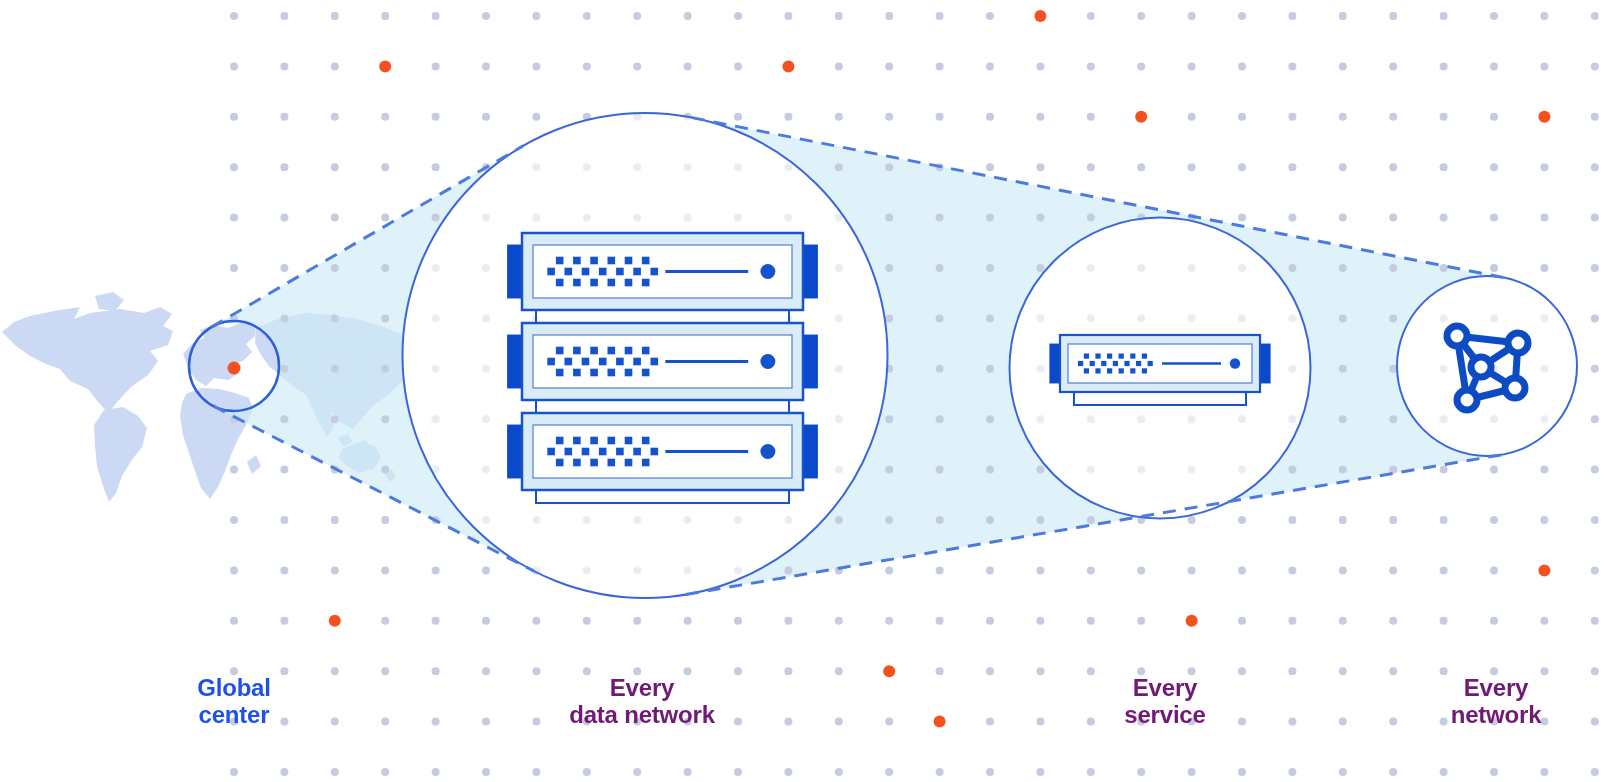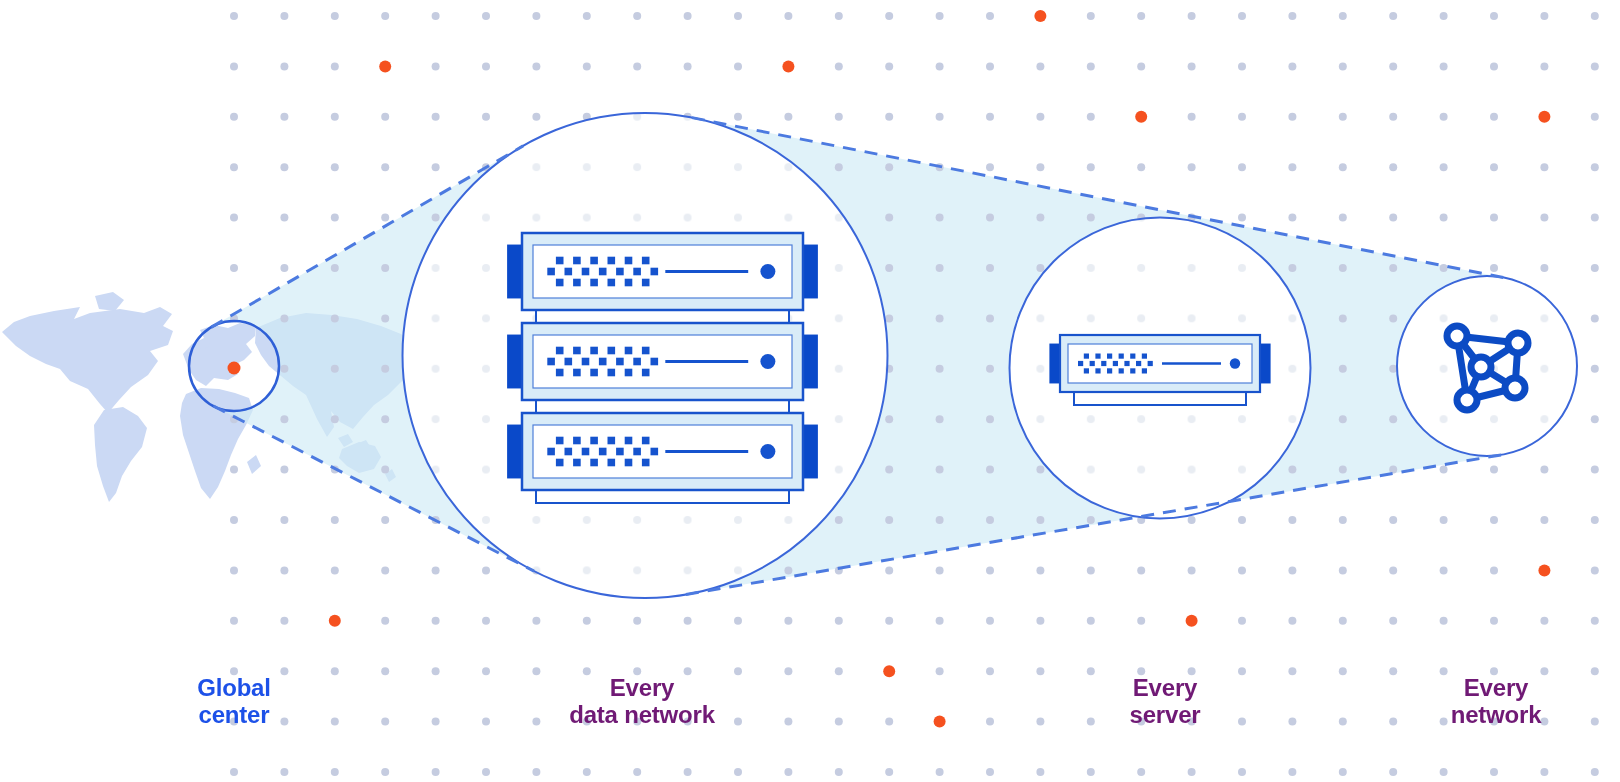--- a/index.html
+++ b/index.html
@@ -651,19 +651,19 @@
   <div class="label blue" id="label-0" style="left: 234px;">
     <div>Global</div>
     <div>center</div>
   </div>
   <div class="label" id="label-1" style="left: 642px;">
     <div>Every</div>
     <div>data network</div>
   </div>
   <div class="label" id="label-2" style="left: 1165px;">
     <div>Every</div>
-    <div>server</div>
+    <div>service</div>
   </div>
   <div class="label" id="label-3" style="left: 1496px;">
     <div>Every</div>
     <div>network</div>
   </div>
 </div>
 
 </body></html>

